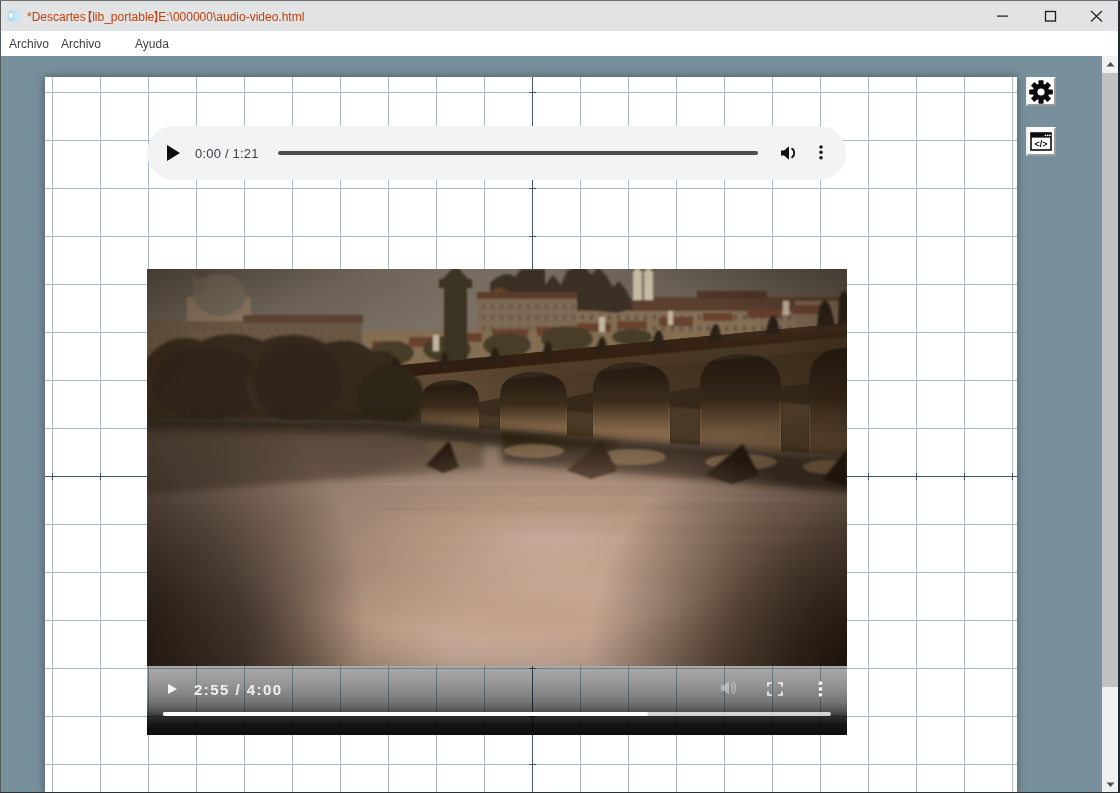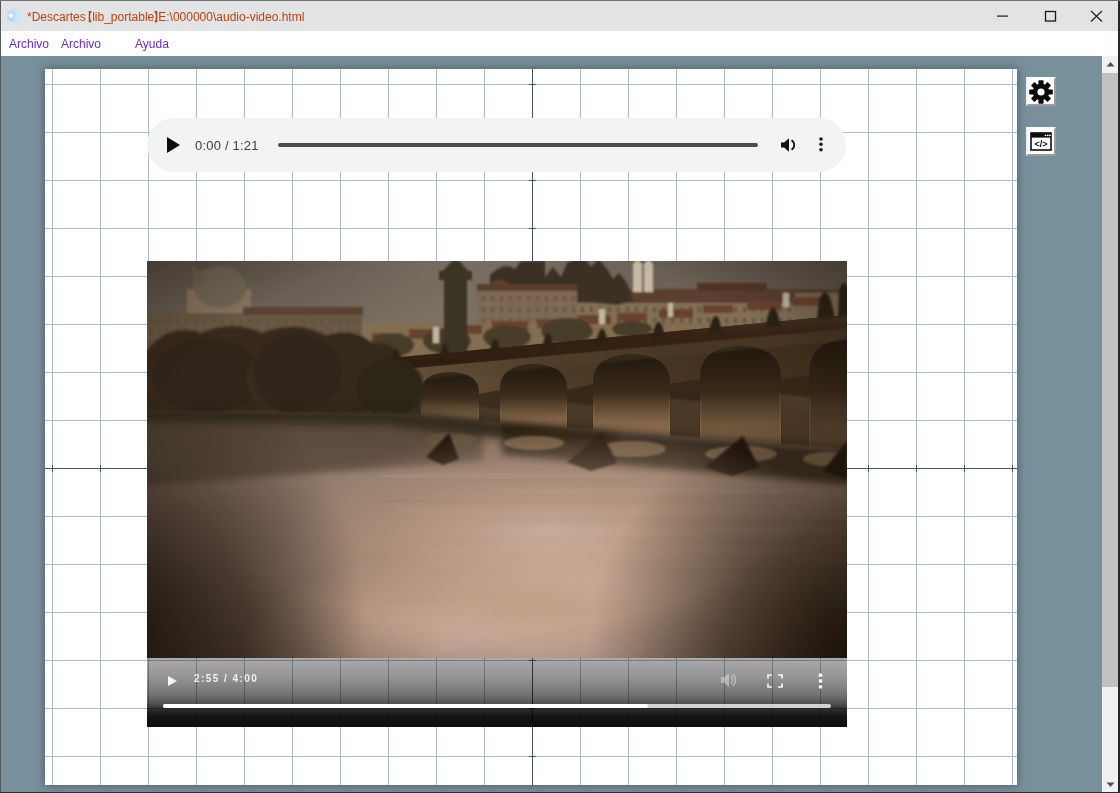--- a/index.html
+++ b/index.html
@@ -8,24 +8,24 @@
   
   #topborder { position:absolute; left:0; top:0; width:1120px; height:1px; background:#6f6f6f; z-index:50;}
   #leftborder { position:absolute; left:0; top:1px; width:1px; height:792px; background:#555a5e; z-index:50;}
   #rightborder { position:absolute; right:0; top:1px; width:2px; height:792px; background:#23282c; z-index:50;}
   #bottomborder { position:absolute; left:0; bottom:0; width:1120px; height:1px; background:#2c3136; z-index:50;}
   #titlebar { position:absolute; left:1px; top:1px; width:1117px; height:30px; background:#e2e3e5; z-index:10;}
   #titletext { position:absolute; left:26px; top:8px; font-size:12px; color:#c2410c; white-space:pre;}
   #appicon { position:absolute; left:6px; top:8px; width:14px; height:14px; }
   .winbtn { position:absolute; top:0; width:30px; height:30px; }
   #menubar { position:absolute; left:1px; top:31px; width:1117px; height:25px; background:#ffffff; z-index:10;}
-  .menuitem { position:absolute; top:6px; font-size:12px; color:#6d28d9; }
+  .menuitem { position:absolute; top:6px; font-size:12px; color:#404040; }
   
   #page {
-    position:absolute; left:45px; top:69px; width:972px; height:716px;
+    position:absolute; left:45px; top:77px; width:972px; height:716px;
     background-color:#ffffff;
     background-image:
       repeating-linear-gradient(to right, #a9bcc7 0px, #a9bcc7 1px, transparent 1px, transparent 48px),
       repeating-linear-gradient(to bottom, #a9bcc7 0px, #a9bcc7 1px, transparent 1px, transparent 48px);
     background-position: 7px 15px, 7px 15px;
     box-shadow: 0 0 9px rgba(30,40,50,0.55);
     z-index:2;
   }
   #axisv { position:absolute; left:487px; top:0; width:1px; height:716px; background:#41566a; }
   #axish { position:absolute; left:0; top:399px; width:972px; height:1px; background:#41566a; }
@@ -49,21 +49,21 @@
   
   #photo { position:absolute; left:102px; top:192px; width:700px; height:397px; }
   #vctrl {
     position:absolute; left:102px; top:589px; width:700px; height:69px;
     background:linear-gradient(to bottom,
        rgba(0,0,0,0.33) 0%, rgba(0,0,0,0.42) 28%, rgba(0,0,0,0.54) 52%,
        rgba(0,0,0,0.68) 66%, rgba(0,0,0,0.83) 75%, rgba(0,0,0,0.92) 85%, rgba(0,0,0,0.95) 100%);
   }
   #vplay { position:absolute; left:21px; top:17.5px; width:0; height:0;
     border-left:9px solid #f5f5f5; border-top:5.5px solid transparent; border-bottom:5.5px solid transparent; }
-  #vtime { position:absolute; left:47px; top:15px; font-size:10px; font-weight:bold; color:#f0f0f0; letter-spacing:1.45px;}
+  #vtime { position:absolute; left:47px; top:15px; font-size:15px; font-weight:bold; color:#f0f0f0; letter-spacing:1.45px;}
   #vtrack { position:absolute; left:15.5px; top:45.8px; width:668.5px; height:4.6px; background:rgba(255,255,255,0.76); border-radius:2.3px; }
   #vplayed { position:absolute; left:0; top:0; width:485px; height:4.6px; background:#ffffff; border-radius:2.3px; }
   #vvol { position:absolute; left:573px; top:13.5px; opacity:0.5;}
   #vfull { position:absolute; left:619.5px; top:15.5px; }
   #vdots { position:absolute; left:671px; top:14.5px; }
   
   .sidebtn { position:absolute; left:1026px; width:30px; height:29px; background:#ffffff;
     border-top:2px solid #fbfbfb; border-left:2px solid #f2f2f2;
     border-right:2px solid #9c9c9c; border-bottom:2px solid #9c9c9c; z-index:5;}
   #btngear { top:77px; }

